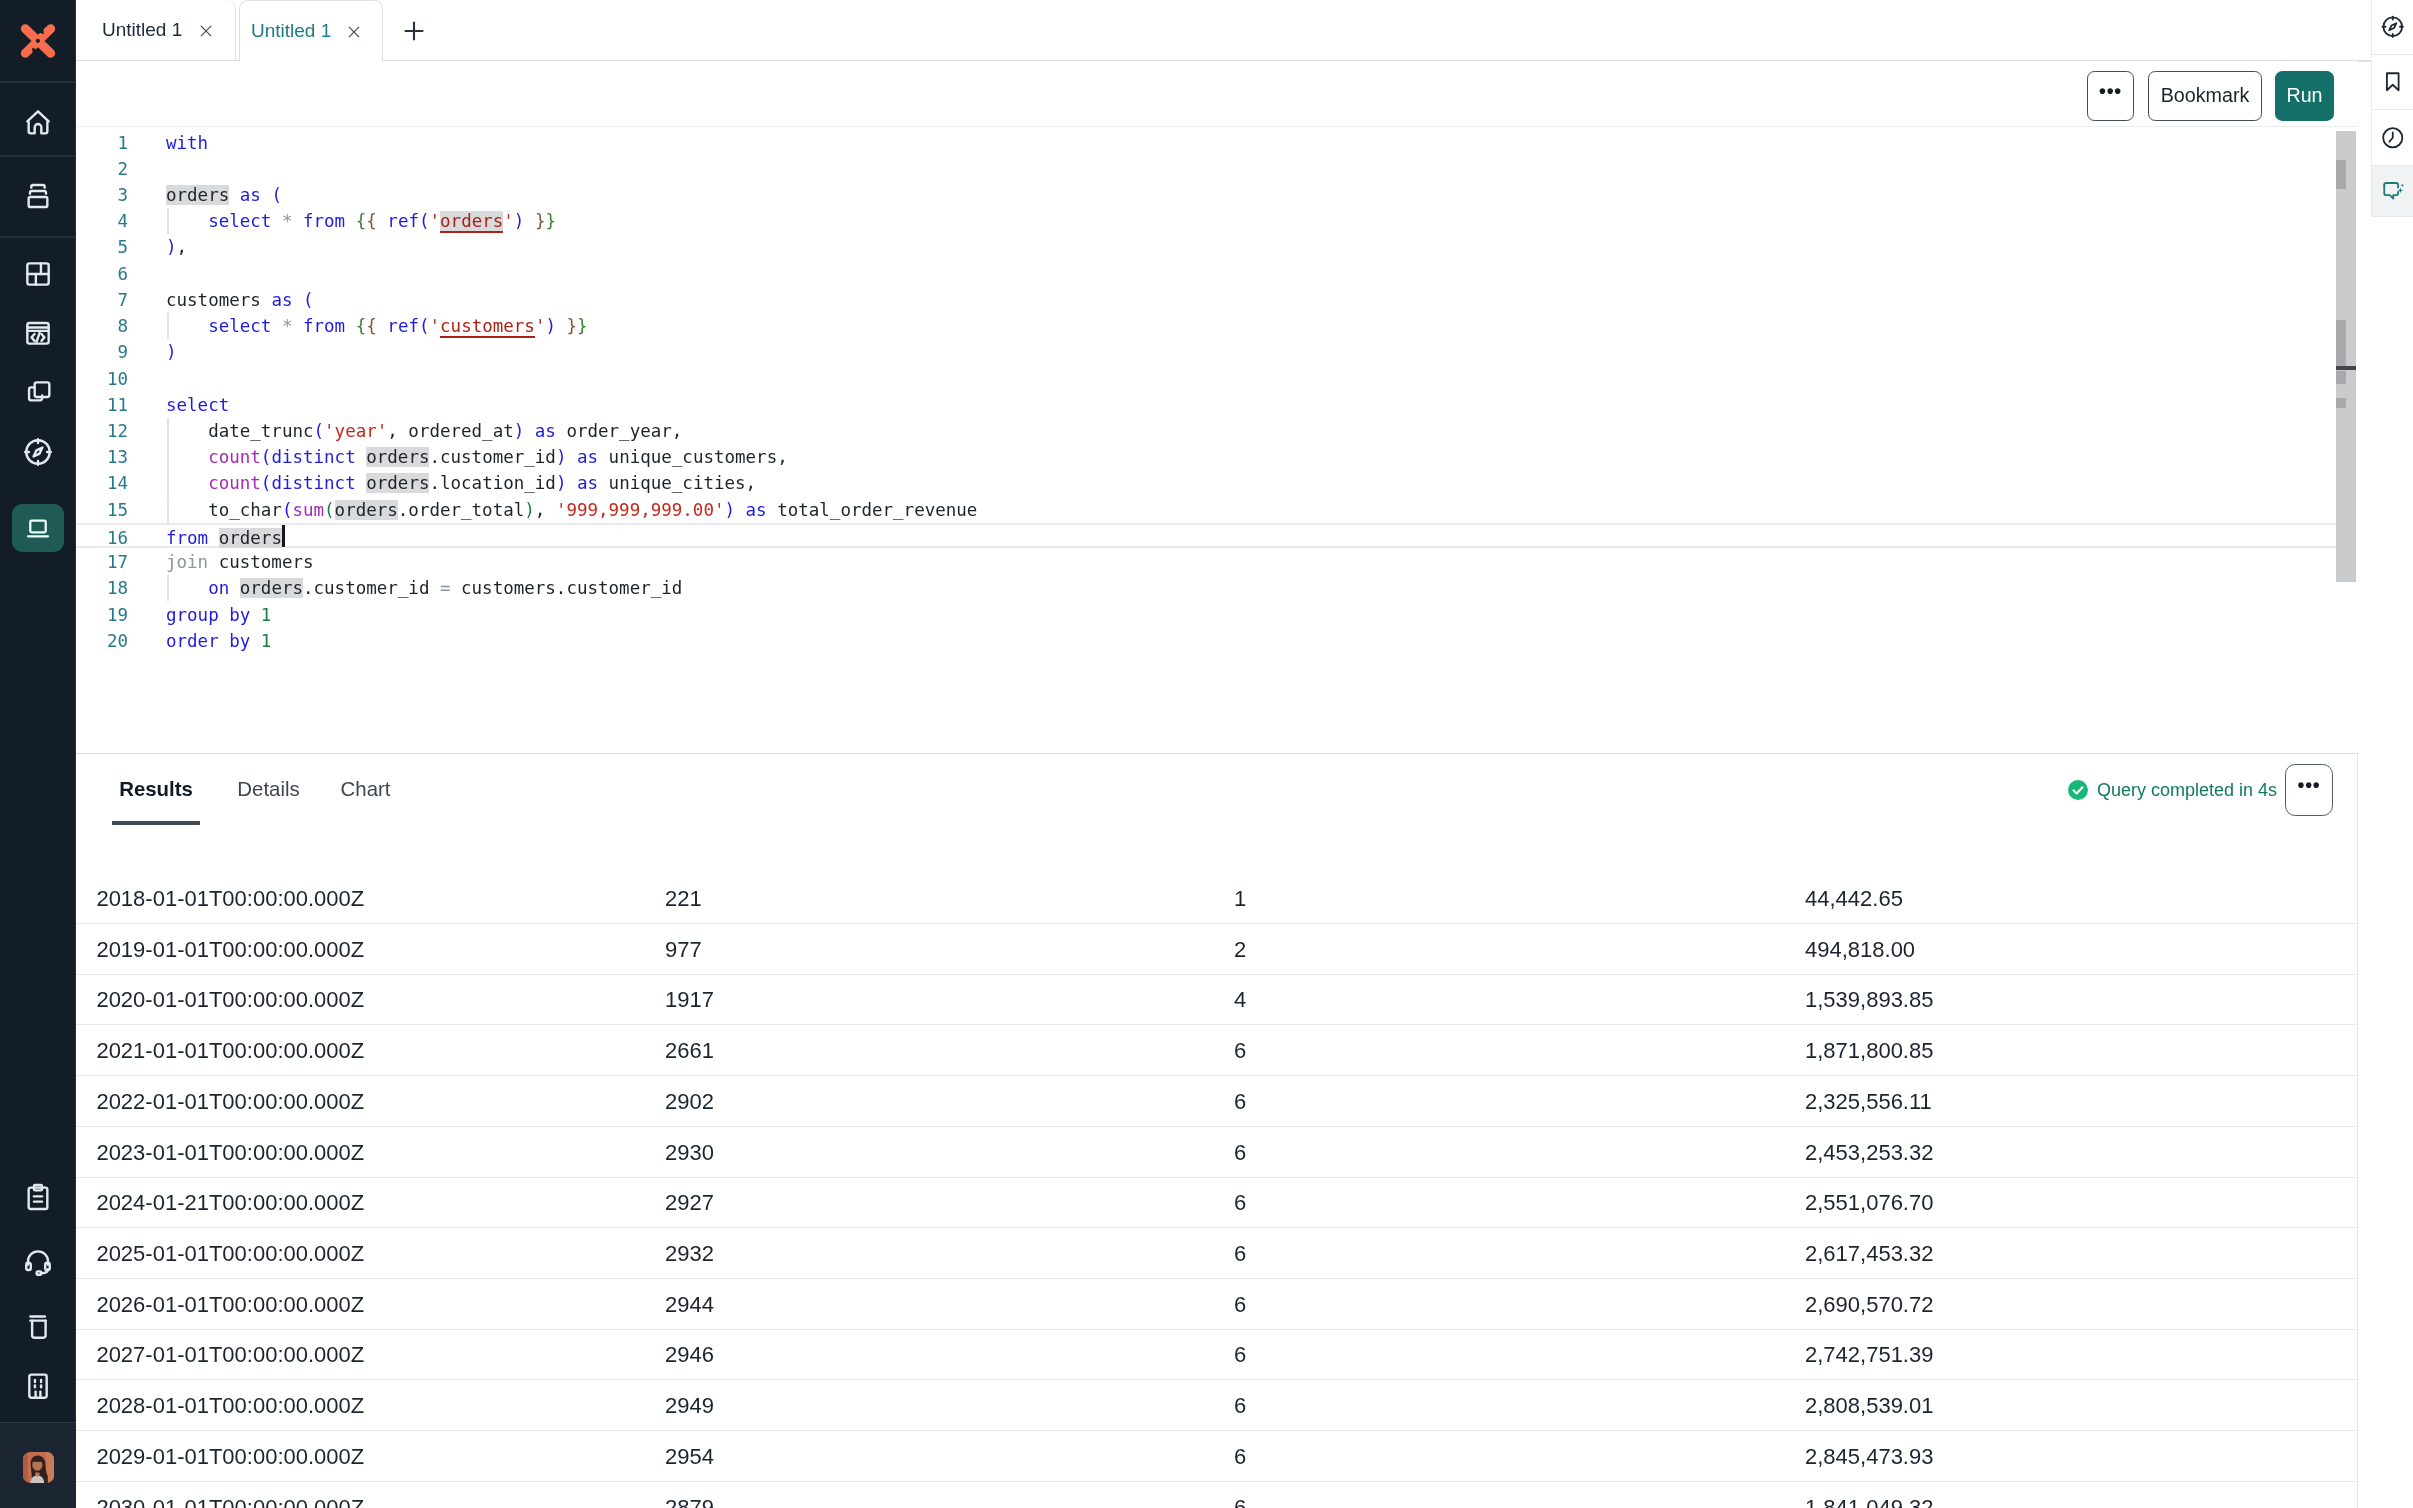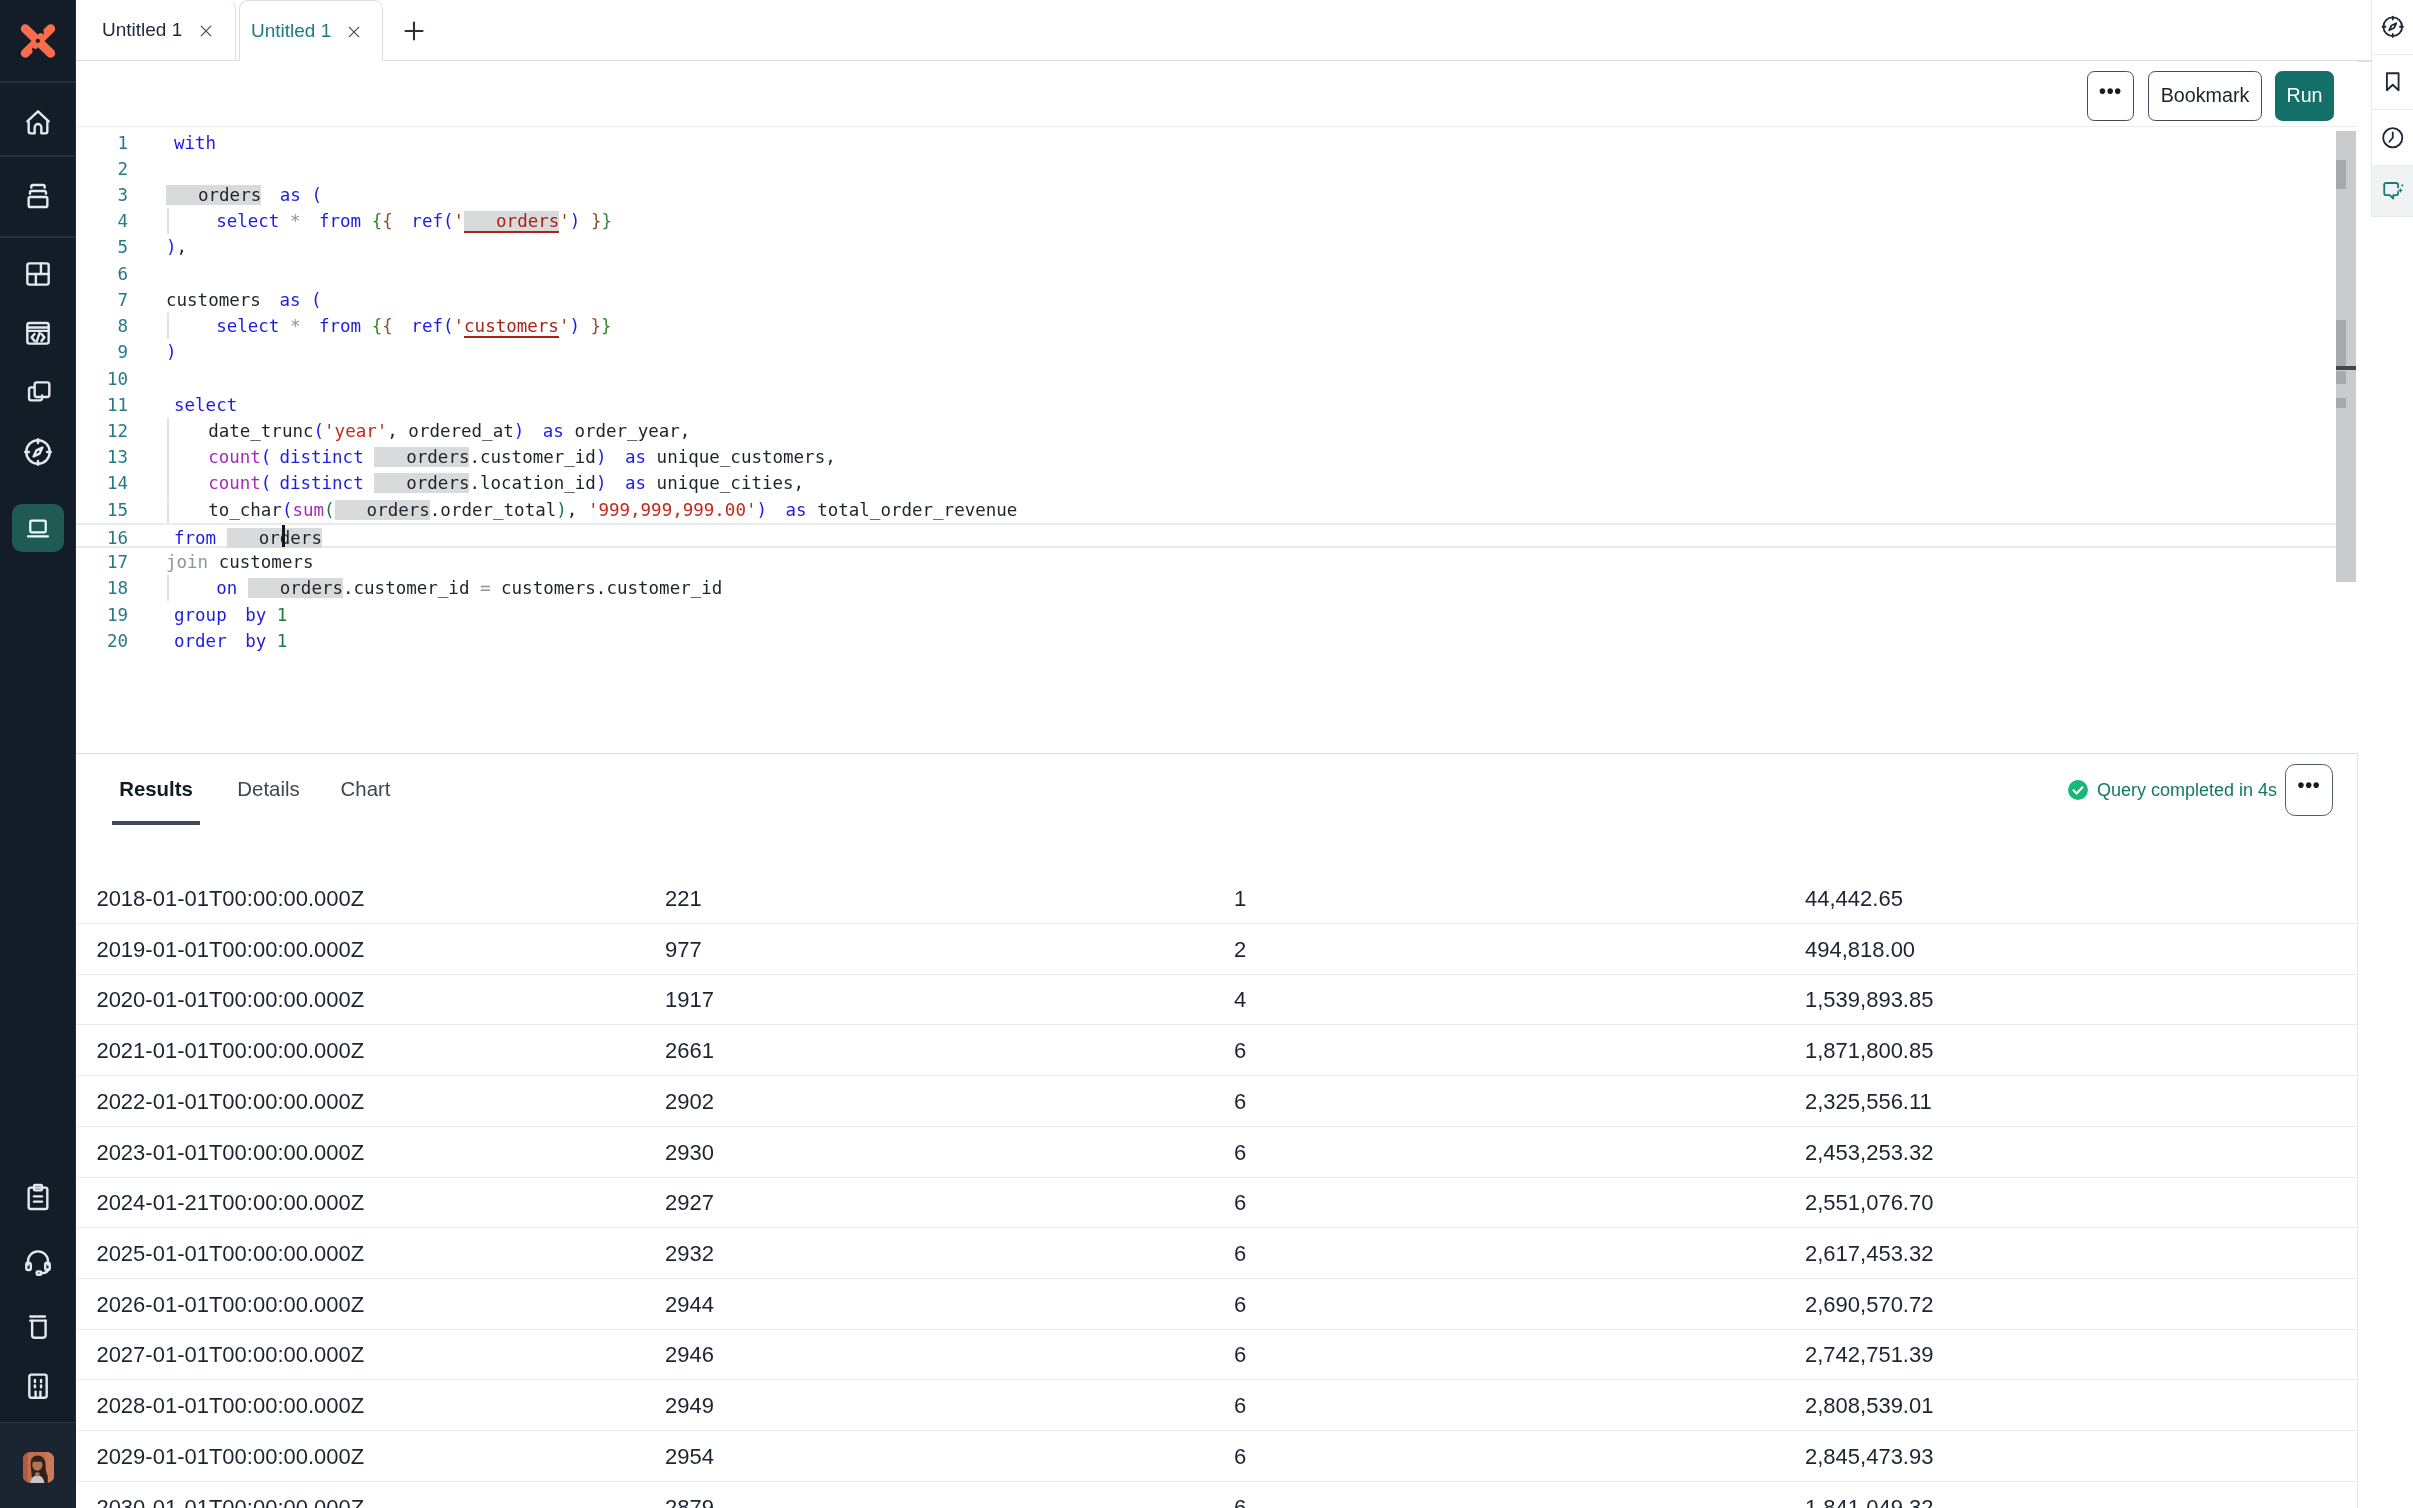--- a/index.html
+++ b/index.html
@@ -35,32 +35,32 @@
   .btn { position:absolute; top:9.5px; height:50px; border-radius:7.3px; background:#fff; border:1.8px solid #414c59; display:flex; align-items:center; justify-content:center; font-size:19.7px; color:#1a222c; cursor:pointer; }
   #btn-more { left:2011px; width:47px; }
   #btn-more .dots { letter-spacing:0.7px; font-size:19.7px; font-weight:bold; color:#151c24; margin-top:-7.3px; }
   #btn-bookmark { left:2072px; width:114px; }
   #btn-run { left:2199px; width:59px; background:#156f69; border:none; color:#fff; }
   
   #editor { left:76px; top:128px; width:2282px; height:625px; background:#fff; overflow:hidden; }
   .cm-line { position:absolute; left:0; width:100%; height:26px; line-height:26px; font-family:"DejaVu Sans Mono", monospace; font-size:17.5px; color:#1e232b; white-space:pre; }
   .cm-gut { position:absolute; left:0; width:52px; text-align:right; color:#26798a; }
   .cm-code { position:absolute; left:90px; }
-  .tok-k { color:#1d1ce1;margin-left:8px; } 
+  .tok-k { color:#1d1ce1; } 
   .tok-p { color:#1d1ce1; } 
   .tok-p2 { color:#15803d; } 
   .tok-g { color:#8b959e; } 
   .tok-b { color:#a62ab8; } 
   .tok-s { color:#c5281c; } 
   .tok-n { color:#15803d; } 
   .tok-jg { color:#35862e; } 
   .tok-jb { color:#8a5430; } 
   .tok-r { color:#ab2317; border-bottom:2.2px solid #ab2317; } 
   .tok-q { color:#9a3b24; } 
-  .tok-hl { background:#d9dadc;padding-left:32px; } 
+  .tok-hl { background:#d9dadc; } 
   .cm-guide { position:absolute; left:91px; width:1.5px; height:26px; background:#dfe1e3; }
   .cm-activeline-border { position:absolute; left:0; width:2260px; height:1.5px; background:#e9eaeb; }
   #cm-cursor { position:absolute; left:206px; top:397px; width:2.9px; height:22px; background:#14181d; }
   #cm-sb-thumb { position:absolute; left:2260px; top:2.9px; width:20.4px; height:451px; background:#c9cbcd; }
   .cm-sb-mark { position:absolute; left:2260px; width:10.2px; background:#a7a9ab; }
   #cm-sb-line { position:absolute; left:2260px; top:238px; width:20.4px; height:4.4px; background:#43474b; }
   
   #results { left:76px; top:753px; width:2282px; height:756px; background:#fff; border-top:1.5px solid #dbdddf; border-right:1.5px solid #e3e5e7; }
   .rtab { position:absolute; top:0; height:70px; display:flex; align-items:center; justify-content:center; font-size:20.4px; color:#3c4752; cursor:pointer; }
   #rtab-results { left:36px; width:88px; color:#101b26; font-weight:bold; }

